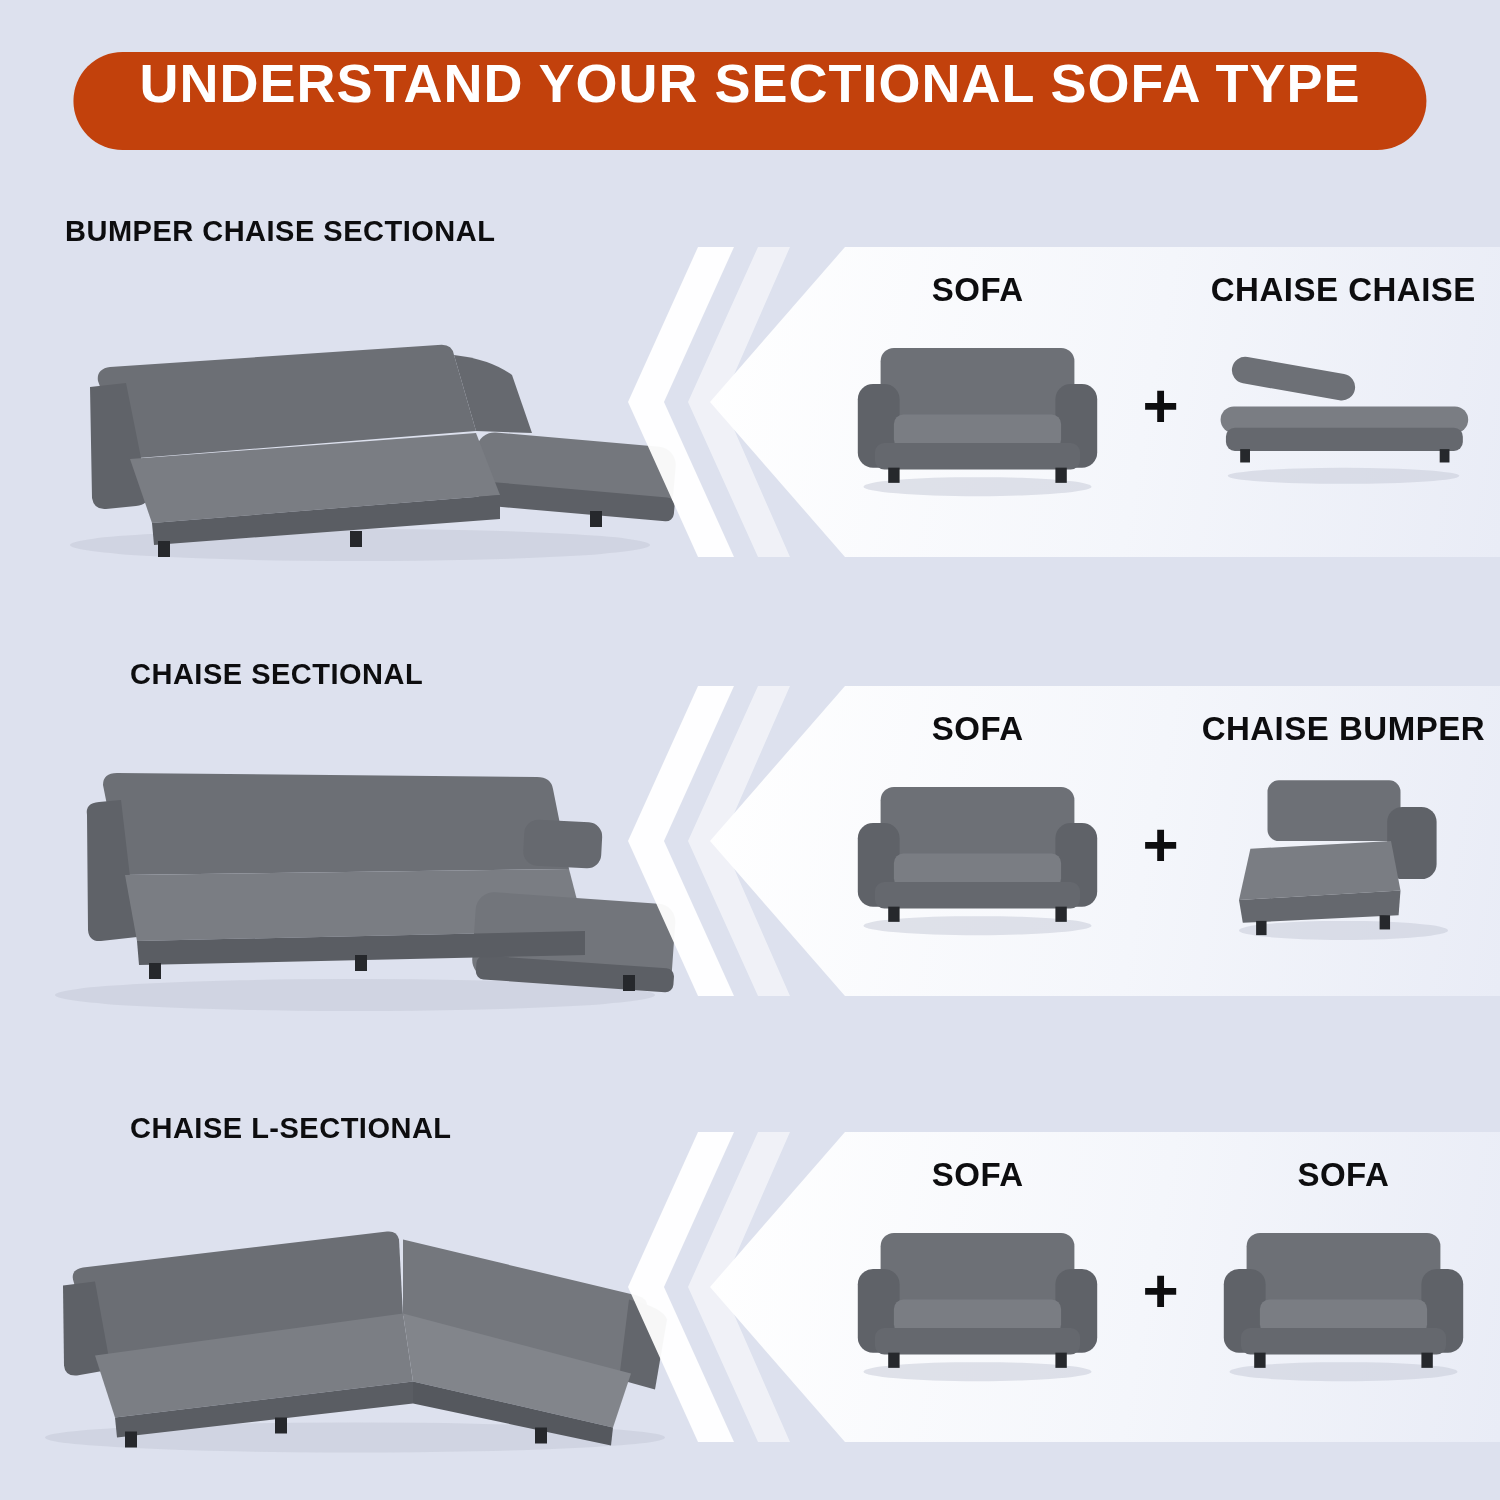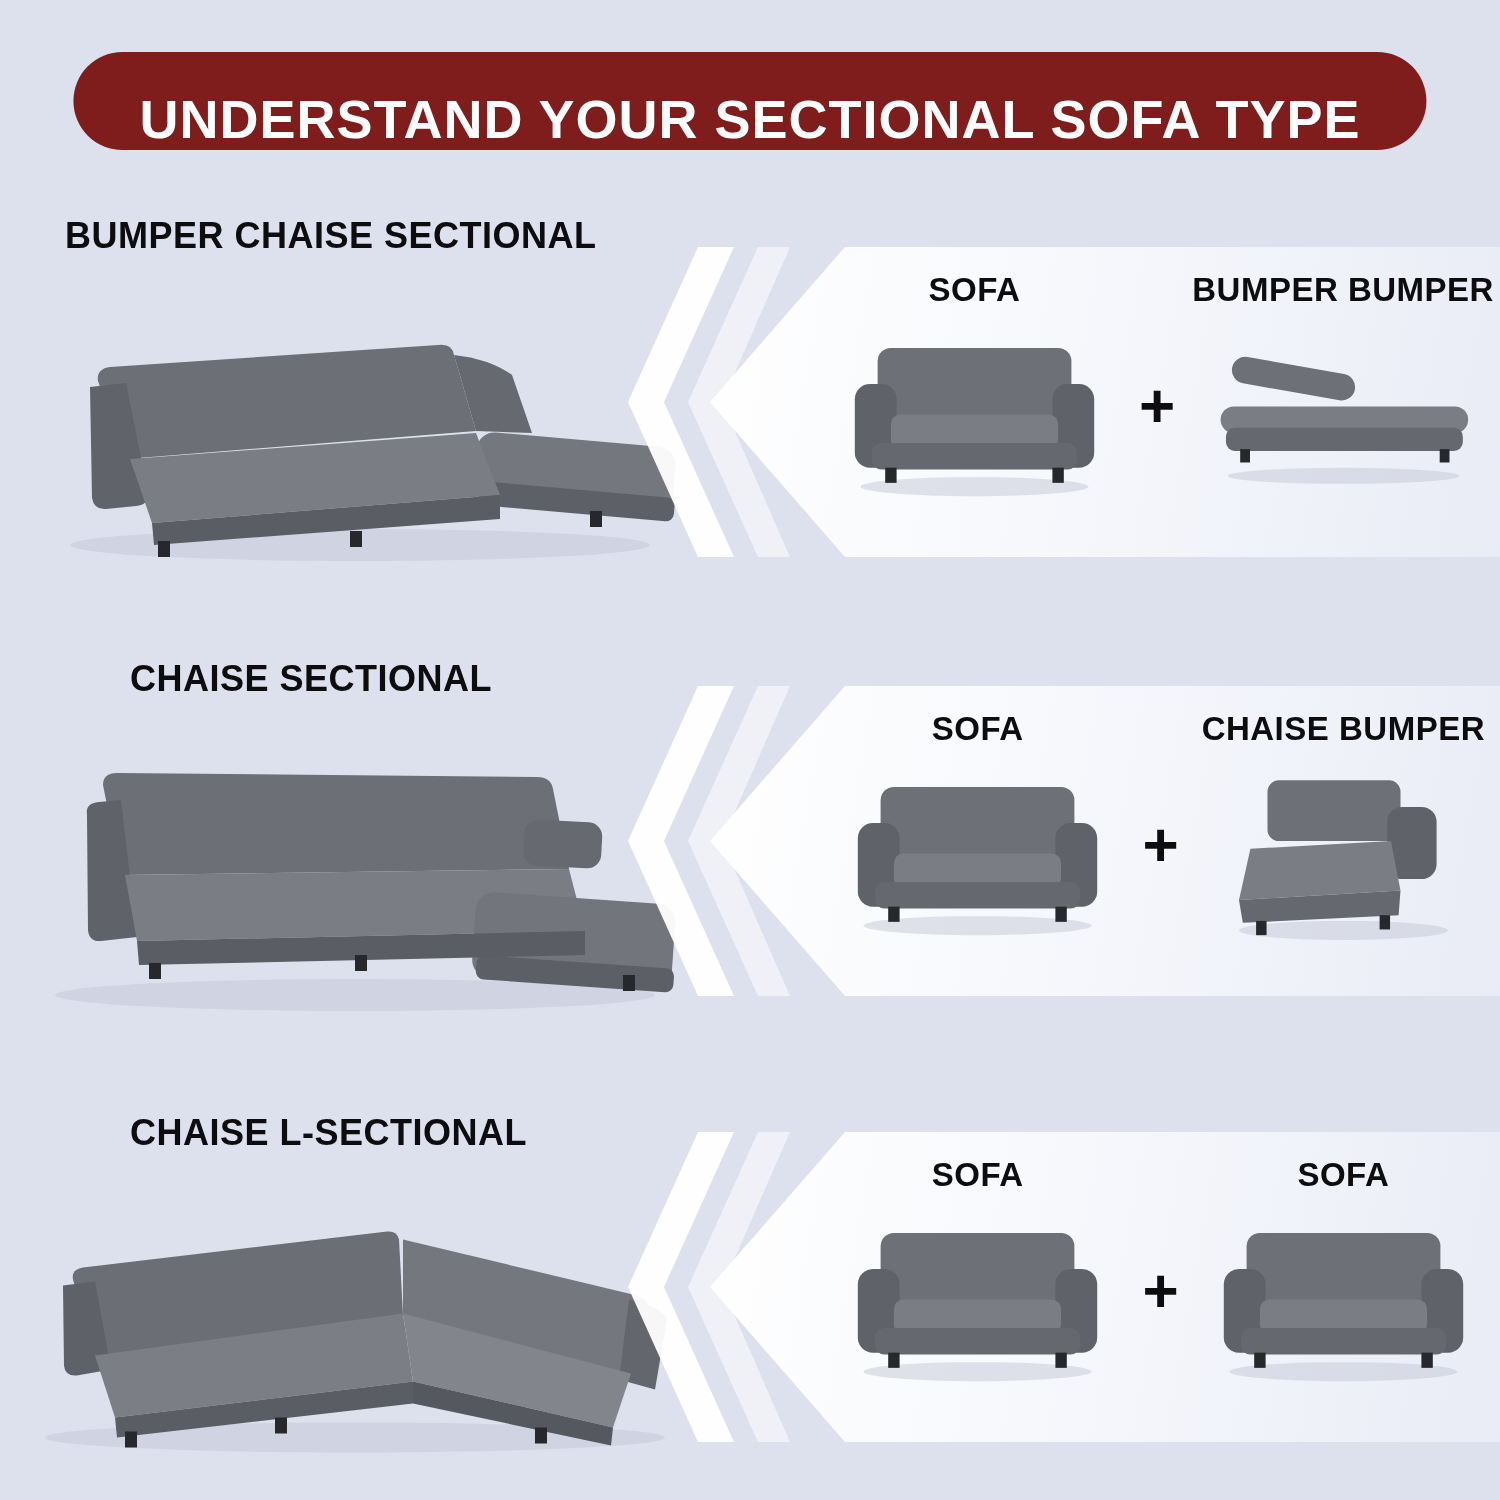--- a/index.html
+++ b/index.html
@@ -2,34 +2,34 @@
 <html><head>
 <meta charset="utf-8">
 <style>
   html,body{margin:0;padding:0;}
   body{font-family:"Liberation Sans", sans-serif;}
   .canvas{position:relative;width:1500px;height:1500px;background:#dde1ee;overflow:hidden;}
 
   
   .header-pill{
     position:absolute;top:52px;left:50%;transform:translateX(-50%);
-    background:#7f1d1d;border-radius:52px;height:98px;
-    display:flex;align-items:flex-end;justify-content:center;
+    background:#c2410c;border-radius:52px;height:98px;
+    display:flex;align-items:flex-start;justify-content:center;
     padding:0 66px;white-space:nowrap;
   }
   .header-pill span{color:#ffffff;font-size:54px;font-weight:700;letter-spacing:1px;}
 
   
   .row{position:absolute;left:0;width:1500px;height:435px;}
   .row1{top:195px;}
   .row2{top:628px;}
   .row3{top:1082px;}
 
   .section-label{
-    position:absolute;margin:0;font-size:36px;font-weight:700;color:#0d0d0f;letter-spacing:.5px;
+    position:absolute;margin:0;font-size:29px;font-weight:700;color:#0d0d0f;letter-spacing:.5px;
   }
   .row1 .section-label{left:65px;top:20px;}
   .row2 .section-label{left:130px;top:30px;}
   .row3 .section-label{left:130px;top:30px;}
 
   .main-art{position:absolute;}
   .row1 .main-art{left:30px;top:88px;width:670px;height:285px;}
   .row2 .main-art{left:25px;top:95px;width:675px;height:300px;}
   .row3 .main-art{left:15px;top:95px;width:690px;height:285px;}
   .main-art svg, .part-art svg{width:100%;height:100%;display:block;}
@@ -102,21 +102,21 @@
                 <rect x="232" y="64" width="44" height="88" rx="16" fill="#5f6268"></rect>
                 <rect x="62" y="96" width="176" height="36" rx="10" fill="#7a7d83"></rect>
                 <rect x="42" y="126" width="216" height="28" rx="10" fill="#65686e"></rect>
                 <rect x="56" y="152" width="12" height="16" fill="#26282c"></rect>
                 <rect x="232" y="152" width="12" height="16" fill="#26282c"></rect>
               </svg>
             </div>
           </div>
           <div class="plus">+</div>
           <div class="part">
-            <div class="part-label">BUMPER BUMPER</div>
+            <div class="part-label">CHAISE CHAISE</div>
             <div class="part-art">
               <svg viewBox="0 0 320 180">
                 <ellipse cx="160" cy="160" rx="130" ry="9" fill="#c3c7d6" opacity="0.5"></ellipse>
                 <g transform="rotate(10 160 78)">
                   <rect x="30" y="46" width="140" height="30" rx="15" fill="#6d7076"></rect>
                 </g>
                 <rect x="22" y="82" width="278" height="30" rx="15" fill="#7a7d83"></rect>
                 <rect x="28" y="106" width="266" height="26" rx="10" fill="#65686e"></rect>
                 <rect x="44" y="130" width="11" height="15" fill="#26282c"></rect>
                 <rect x="268" y="130" width="11" height="15" fill="#26282c"></rect>

